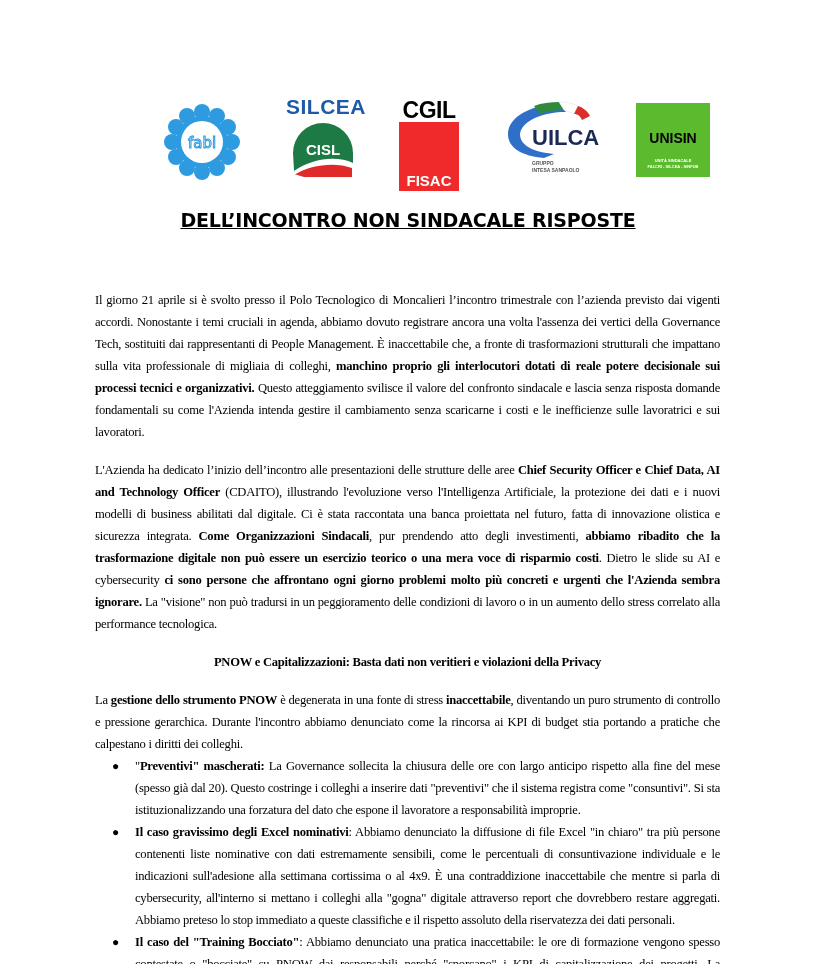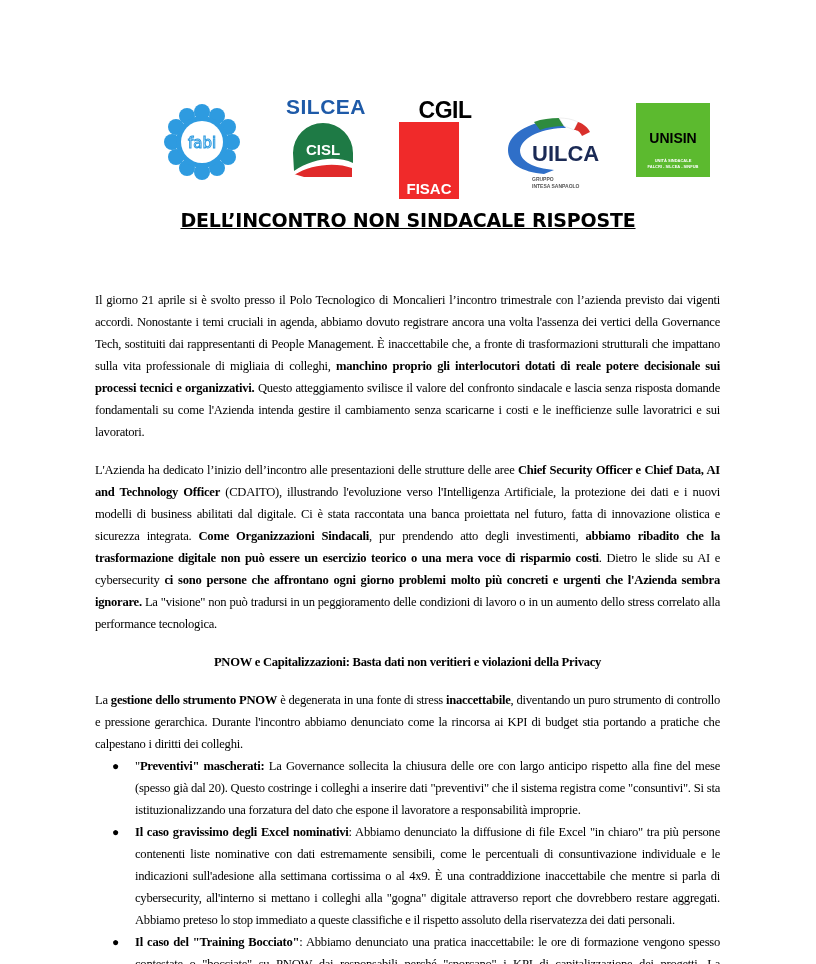--- a/index.html
+++ b/index.html
@@ -6,25 +6,25 @@
   body { width:816px; height:964px; overflow:hidden; position:relative; font-family:"DejaVu Sans", sans-serif; color:#000; }
   .logos { position:absolute; top:96px; left:0; width:816px; height:90px; }
   .logo { position:absolute; }
   
   .fabi { left:164px; top:8px; width:76px; height:76px; }
   
   .first { left:286px; top:0; width:74px; height:86px; }
   .first .t { position:absolute; top:0; left:0; width:74px; text-align:center; font:bold 21px "Liberation Sans", sans-serif; color:#1e5aa8; letter-spacing:0.5px; line-height:22px; }
   
   .cgil { left:396px; top:2px; width:66px; height:86px; }
-  .cgil .t { position:absolute; top:0; left:0; width:66px; text-align:center; font:900 23px "Liberation Sans", sans-serif; color:#000; line-height:24px; letter-spacing:-0.5px;margin-left:16px; }
-  .cgil .box { position:absolute; top:24px; left:3px; width:60px; height:77px; background:#f02a2a; }
+  .cgil .t { position:absolute; top:0; left:0; width:66px; text-align:center; font:900 23px "Liberation Sans", sans-serif; color:#000; line-height:24px; letter-spacing:-0.5px; }
+  .cgil .box { position:absolute; top:24px; left:3px; width:60px; height:69px; background:#f02a2a; }
   .cgil .box span { position:absolute; bottom:2px; left:0; width:60px; text-align:center; font:bold 15px "Liberation Sans", sans-serif; color:#fff; }
   
-  .uilca { left:504px; top:18px; width:100px; height:84px; }
+  .uilca { left:504px; top:2px; width:100px; height:84px; }
   .uilca .name { position:absolute; top:27px; left:28px; font:bold 22px "Liberation Sans", sans-serif; color:#1b2a55; }
   .uilca .sub { position:absolute; top:62px; left:28px; font:bold 5px "Liberation Sans", sans-serif; color:#555; line-height:7px; }
   
   .unisin { left:636px; top:7px; width:74px; height:74px; background:#5cba2f; }
   .unisin .n { position:absolute; top:27px; left:0; width:74px; text-align:center; font:bold 14px "Liberation Sans", sans-serif; color:#000000; }
   .unisin .s { position:absolute; top:55px; left:0; width:74px; text-align:center; font:bold 4px "Liberation Sans", sans-serif; color:#fff; line-height:6px; }
 
   .title { position:absolute; top:206px; left:90px; width:636px; text-align:center; font:bold 19px "DejaVu Sans", sans-serif; line-height:28px; text-decoration:underline; letter-spacing:-0.2px; }
 
   .body { position:absolute; top:289px; left:95px; width:625px; font-size:12.6px; line-height:22px; letter-spacing:-0.25px;font-family:Liberation Serif, serif; }

